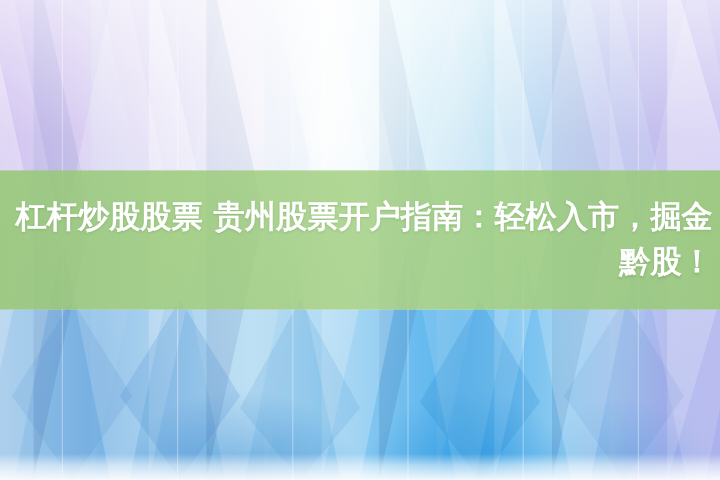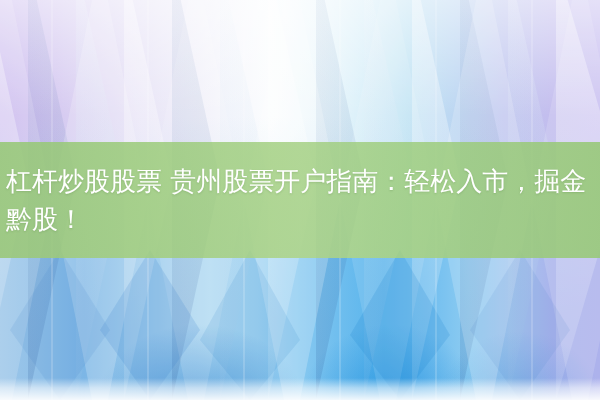--- a/index.html
+++ b/index.html
@@ -108,24 +108,24 @@
     display: flex;
     align-items: center;
     justify-content: center;
     box-sizing: border-box;
     padding: 0 6px;
   }
 
   .headline {
     margin: 0;
     width: 100%;
-    text-align: left;
+    text-align: right;
     color: #ffffff;
     font-size: 26px;
-    font-weight: normal;
+    font-weight: bold;
     line-height: 38px;
     letter-spacing: 0px;
     text-shadow: 0 1px 2px rgba(80,120,60,0.25);
     white-space: normal;
     word-break: break-all;
   }
 
   
   .watermark {
     position: absolute;

